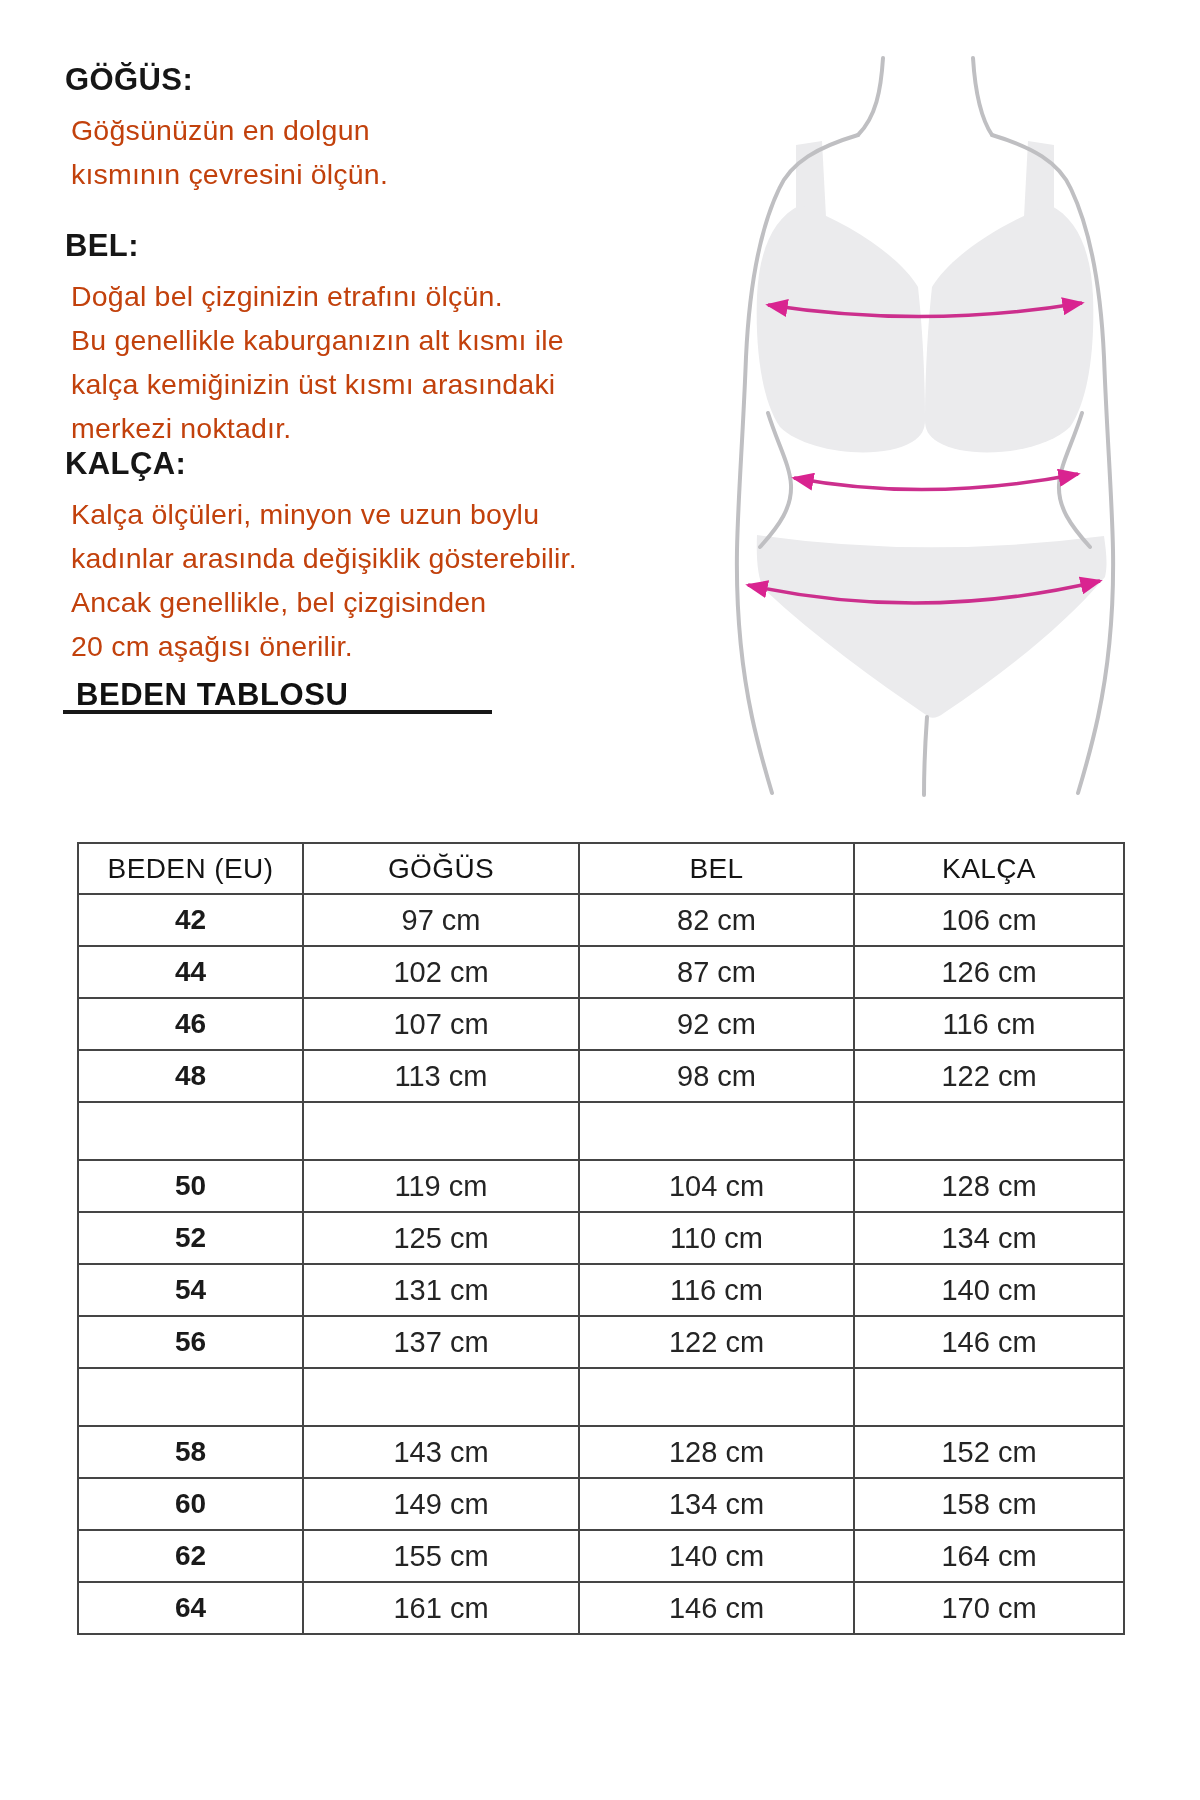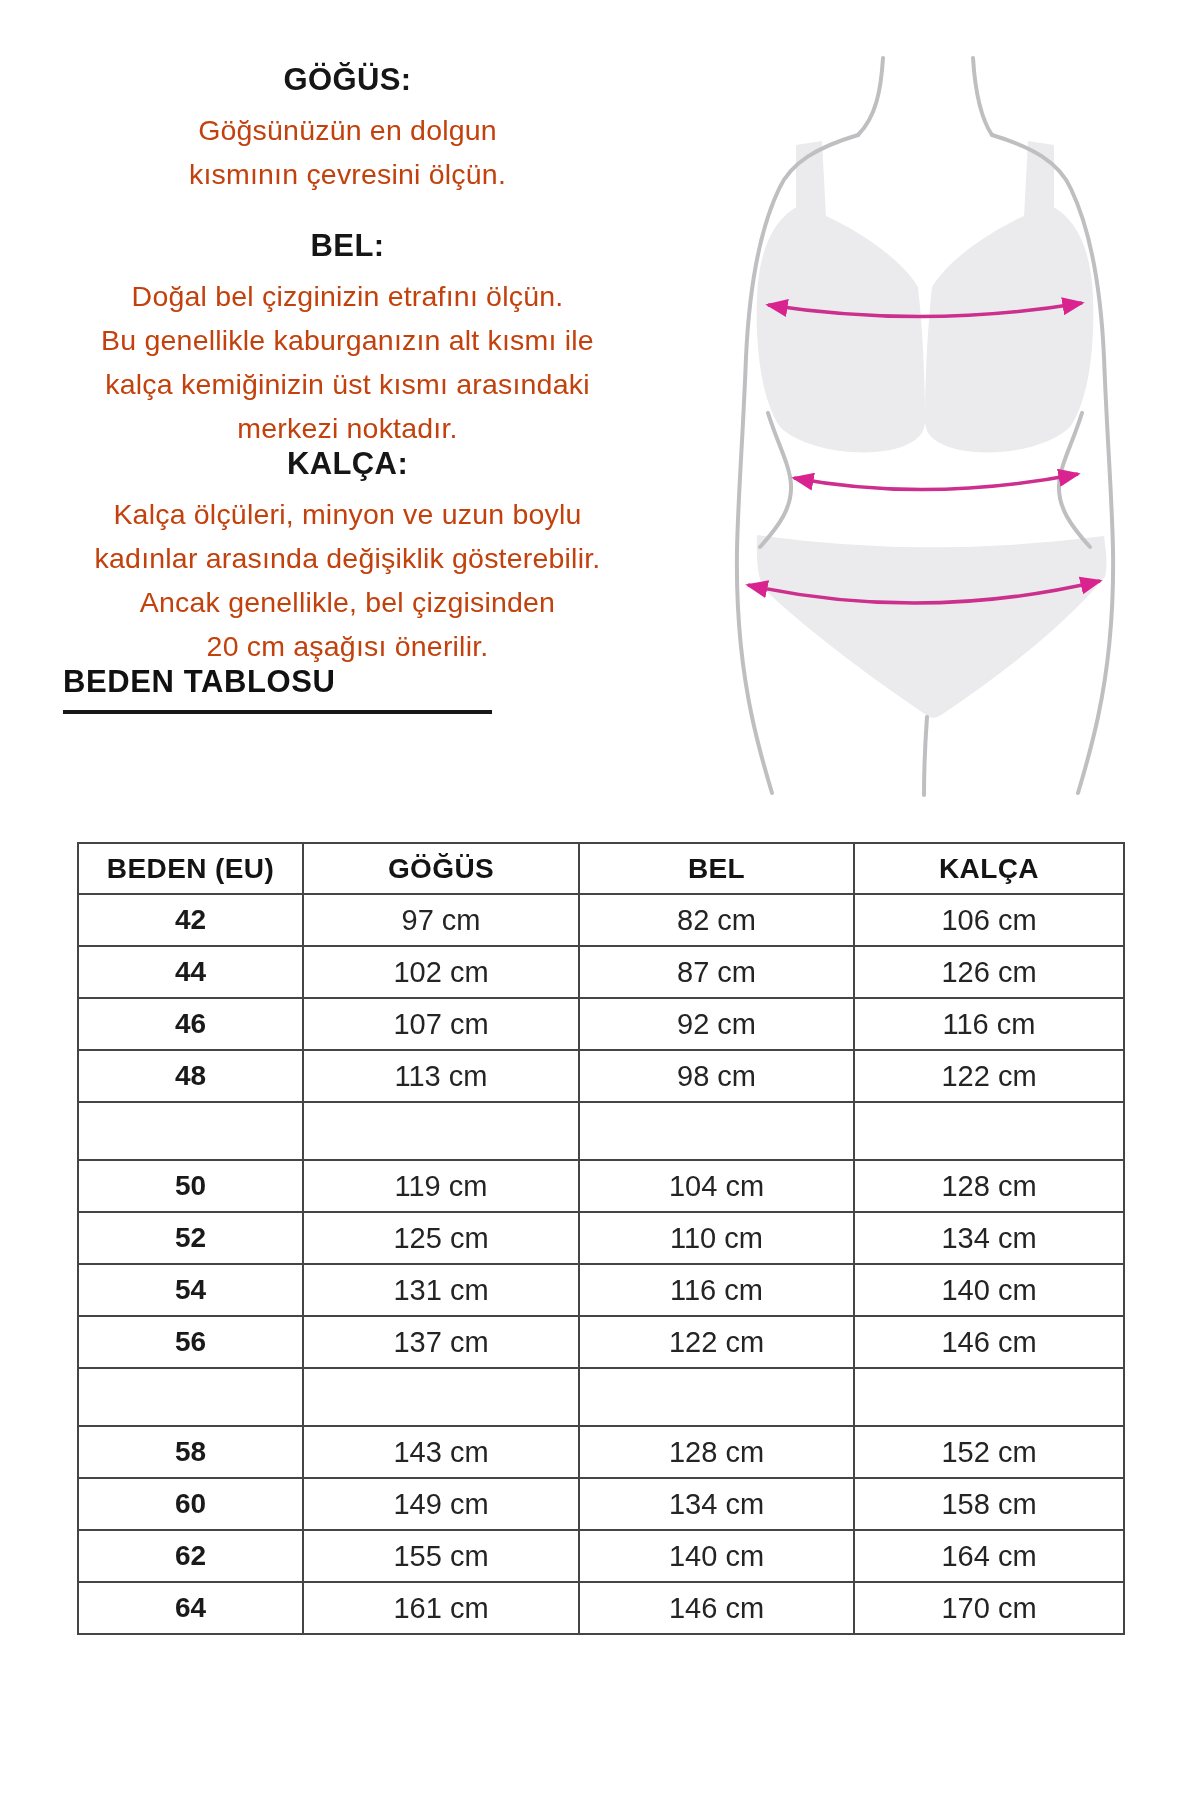--- a/index.html
+++ b/index.html
@@ -4,52 +4,52 @@
 <title>Beden Tablosu</title>
 <style>
   html,body{margin:0;padding:0;background:#ffffff;}
   .page{
     position:relative;width:1200px;height:1800px;background:#ffffff;
     overflow:hidden;margin:0 auto;
     font-family:"Liberation Sans","DejaVu Sans",sans-serif;
     color:#222;
   }
   
-  .guide{position:absolute;left:65px;width:565px;text-align:center;}
+  .guide{position:absolute;left:65px;width:565px;}
   .guide h2{
     margin:0 0 10px 0;font-size:31px;font-weight:700;letter-spacing:.4px;color:#161616;
   }
   .guide .lines{
     margin:6px;font-size:28.5px;line-height:44px;letter-spacing:.2px;color:#c2410c;
     white-space:pre-line;
   }
   .guide-chest{top:62px;}
   .guide-waist{top:228px;}
   .guide-hip{top:446px;}
 
   
   .figure-wrap{position:absolute;left:600px;top:45px;width:600px;height:760px;}
 
   
   .table-title{
-    position:absolute;left:63px;top:664px;margin:0;
+    position:absolute;left:63px;top:664px;margin:13px;
     font-size:31px;font-weight:700;letter-spacing:.6px;color:#111;
   }
   .title-underline{
     position:absolute;left:63px;top:710px;width:429px;height:4px;background:#181818;
   }
   table.size-table{
     position:absolute;left:77px;top:842px;width:1046px;
     border-collapse:collapse;table-layout:fixed;
   }
   .size-table th,.size-table td{
     border:2px solid #454545;text-align:center;vertical-align:middle;
     padding:0;color:#242424;
   }
-  .size-table th{height:49px;font-size:28px;font-weight:700;letter-spacing:.4px;color:#141414;}
+  .size-table th{height:49px;font-size:28px;font-weight:400;letter-spacing:.4px;color:#141414;}
   .size-table td{height:50px;font-size:29px;font-weight:400;}
   .size-table td.size-col{font-weight:700;font-size:28px;color:#1a1a1a;}
   .size-table tr.empty td{height:56px;}
 </style>
 </head>
 <body>
 
 <div class="page">
 
   <section class="guide guide-chest">

